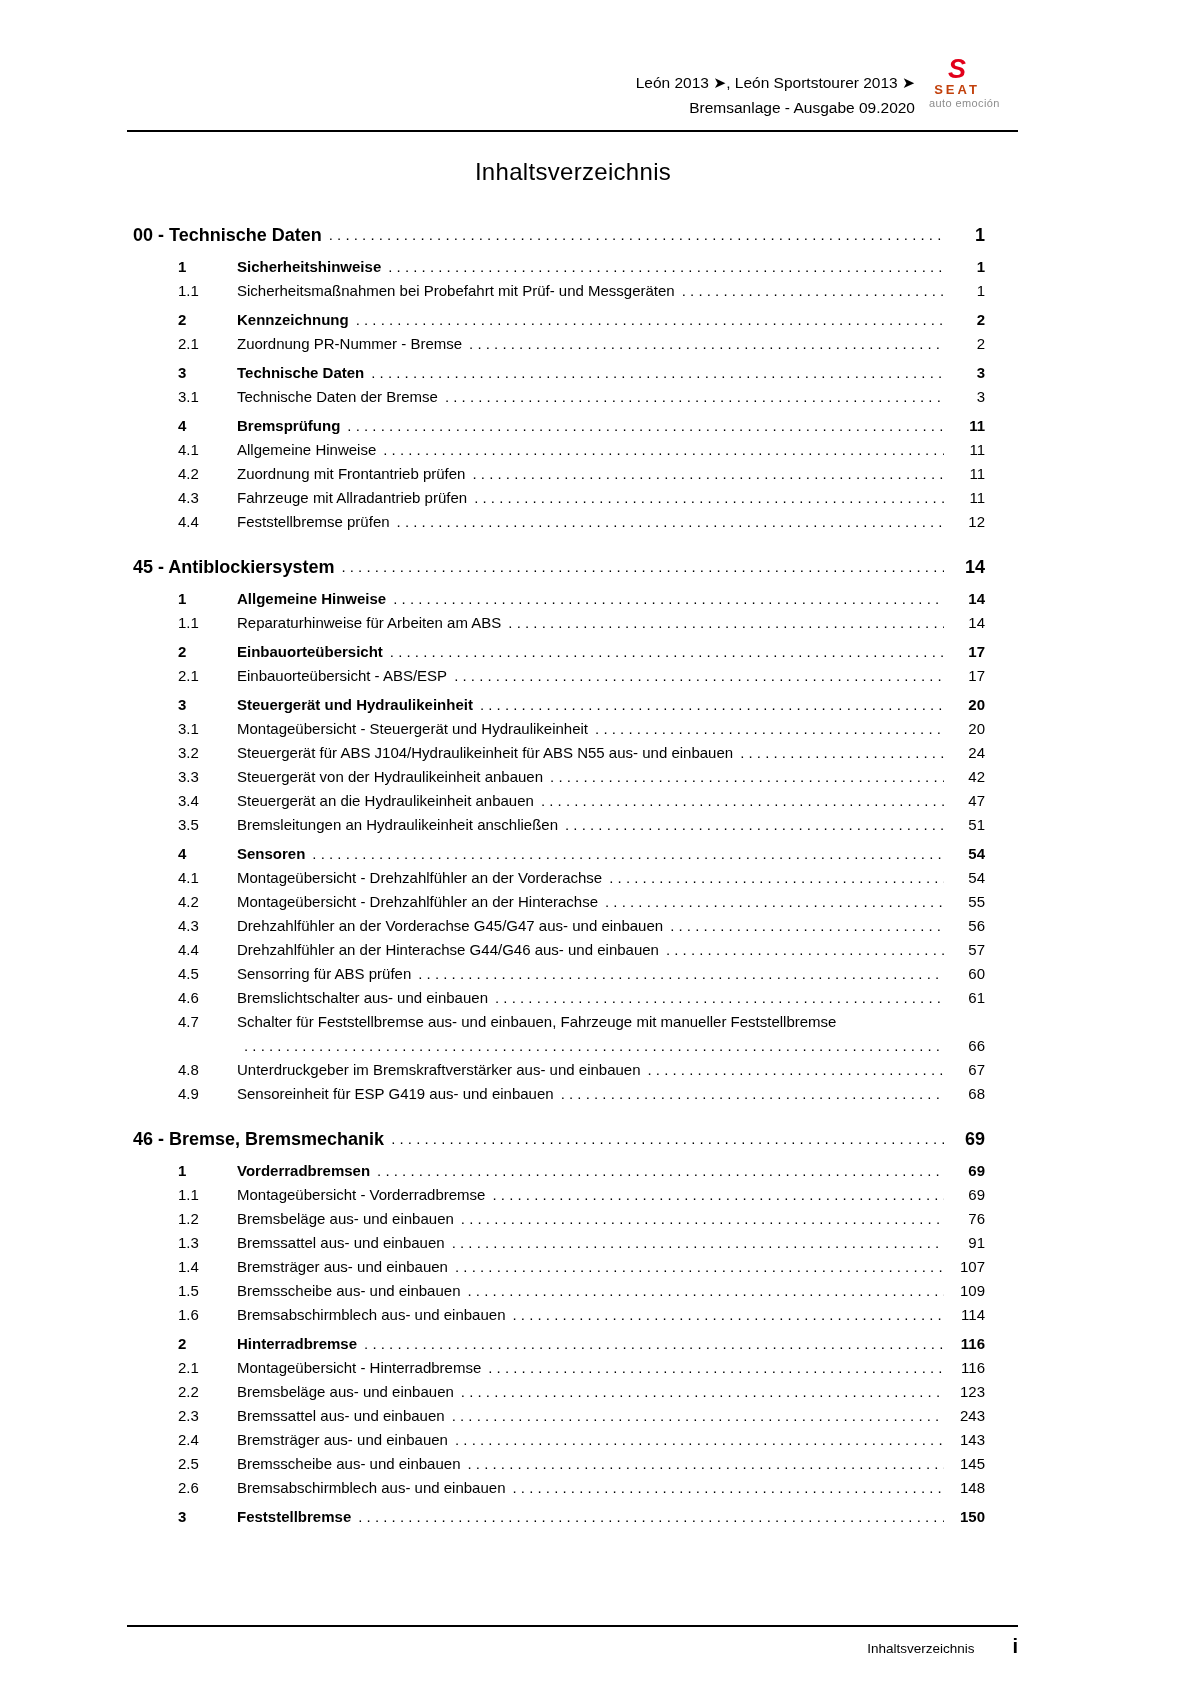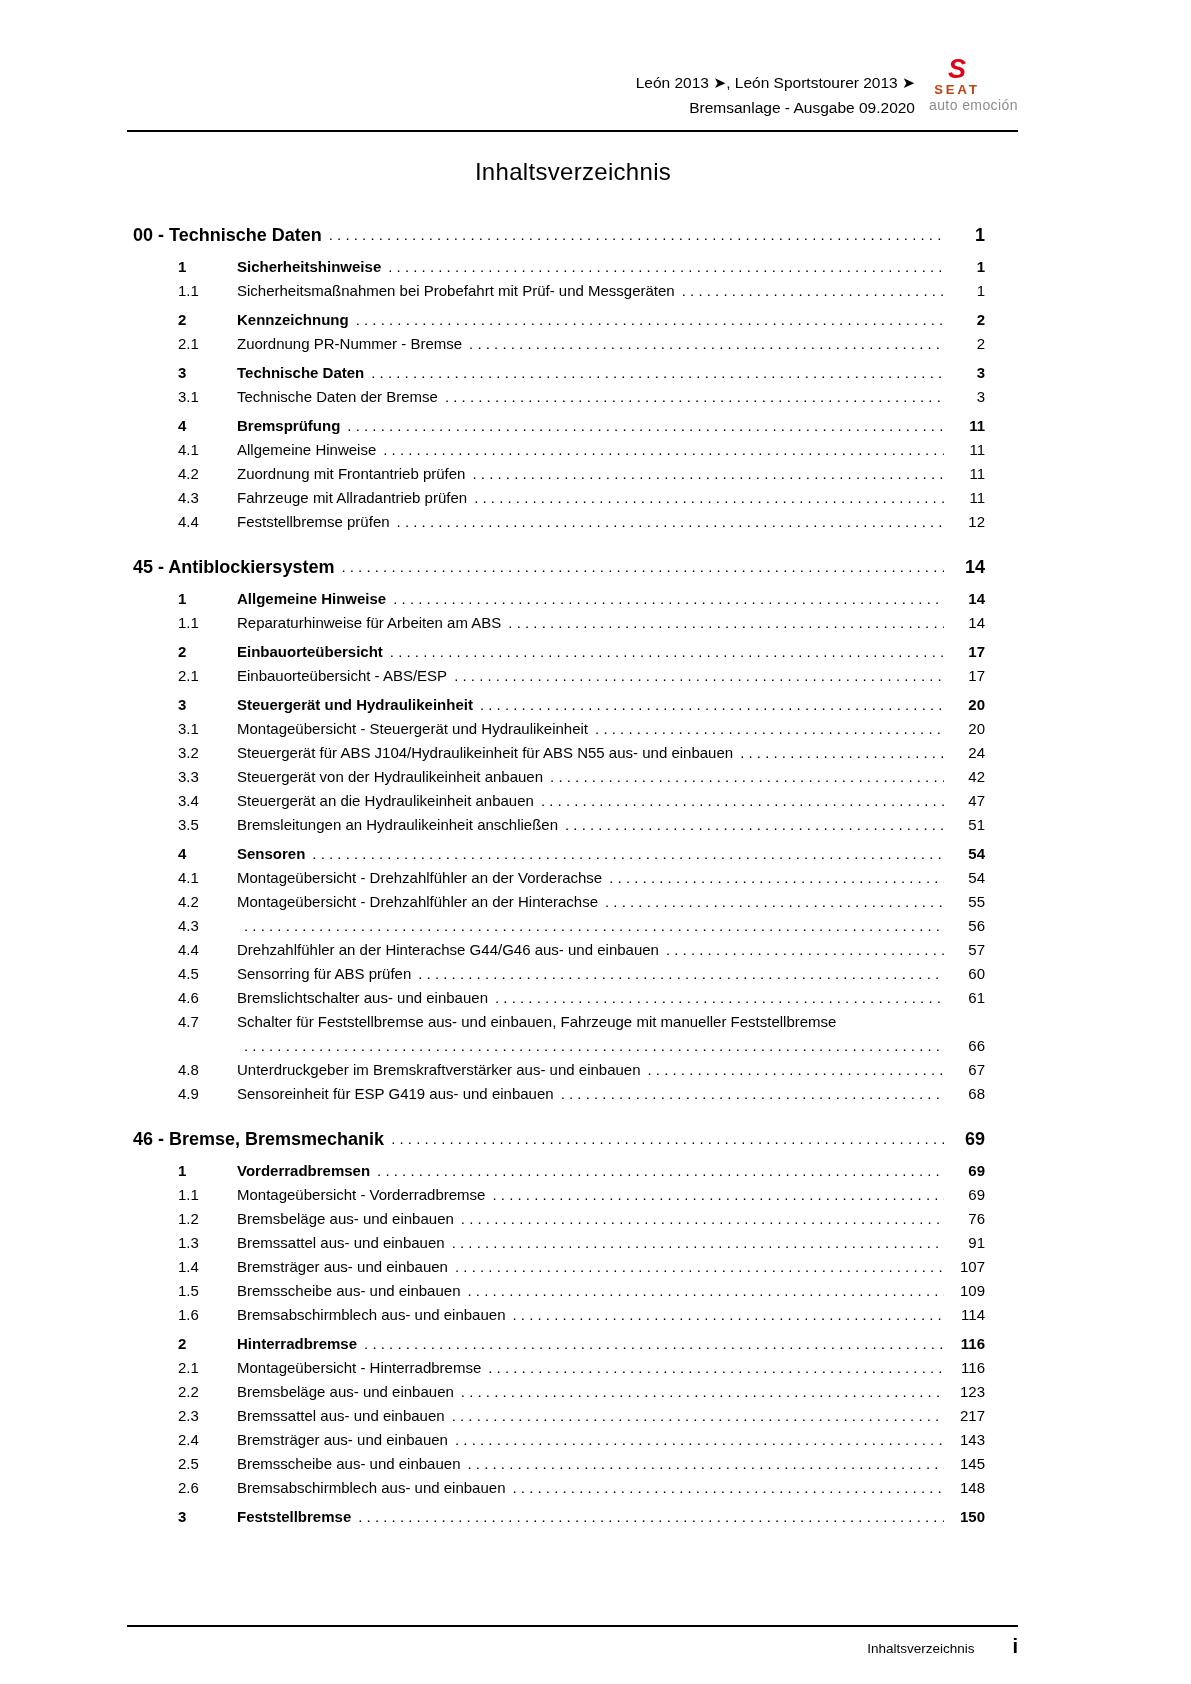--- a/index.html
+++ b/index.html
@@ -12,21 +12,21 @@
 
   
   .header {
     padding:56px 161px 0 127px;
     display:flex; justify-content:flex-end; align-items:flex-start;
   }
   .header-lines { text-align:right; font-size:15.5px; line-height:25px; padding-top:14px; margin-right:14px; }
   .logo { width:56px; text-align:center; line-height:1; }
   .logo-s { font-size:27px; line-height:26px; font-weight:bold; font-style:italic; }
   .logo-word { font-weight:bold; font-size:13px; letter-spacing:3px; margin-top:1px; }
-  .logo-tagline { color:#8d8d8d; font-size:14px; letter-spacing:.4px; margin-top:2px; white-space:nowrap; }
+  .logo-tagline { color:#8d8d8d; font-size:11px; letter-spacing:.4px; margin-top:2px; white-space:nowrap; }
   .header-rule { margin:10px 128px 0 127px; border-top:2px solid #000; }
 
   
   .title { text-align:center; font-size:24px; margin-top:26px; letter-spacing:.3px; }
 
   
   .toc { margin-top:36px; padding-left:127px; padding-right:161px; }
   .row { display:flex; align-items:center; }
   .chapter-row { font-size:18px; font-weight:bold; line-height:26px; margin-top:20px; margin-bottom:7px; padding-left:6px; }
   .section:first-child .chapter-row { margin-top:0; }
@@ -248,20 +248,21 @@
 
   <div class="row entry-row">
     <span class="num">4.2</span>
     <span class="label">Montageübersicht - Drehzahlfühler an der Hinterachse</span>
     <span class="dots">. . . . . . . . . . . . . . . . . . . . . . . . . . . . . . . . . . . . . . . . . . . . . . . . . . . . . . . . . . . . . . . . . . . . . . . . . . . . . . . . . . . . . . . . . . . . . . . . . . . . . . . . . . . . . . . . . . . . . . . . . . . . . . . . . . . . . . . . . . . . . . . . . . . . . . . . . . . . . . . . . . . . . . . . . . . . . . . . . . . . . . . . . . . . . . . . . . . . . . . . </span>
     <span class="page-num">55</span>
   </div>
 
   <div class="row entry-row">
     <span class="num">4.3</span>
+    <span class="label">Drehzahlfühler an der Vorderachse G45/G47 aus- und einbauen</span>
     <span class="dots">. . . . . . . . . . . . . . . . . . . . . . . . . . . . . . . . . . . . . . . . . . . . . . . . . . . . . . . . . . . . . . . . . . . . . . . . . . . . . . . . . . . . . . . . . . . . . . . . . . . . . . . . . . . . . . . . . . . . . . . . . . . . . . . . . . . . . . . . . . . . . . . . . . . . . . . . . . . . . . . . . . . . . . . . . . . . . . . . . . . . . . . . . . . . . . . . . . . . . . . . </span>
     <span class="page-num">56</span>
   </div>
 
   <div class="row entry-row">
     <span class="num">4.4</span>
     <span class="label">Drehzahlfühler an der Hinterachse G44/G46 aus- und einbauen</span>
     <span class="dots">. . . . . . . . . . . . . . . . . . . . . . . . . . . . . . . . . . . . . . . . . . . . . . . . . . . . . . . . . . . . . . . . . . . . . . . . . . . . . . . . . . . . . . . . . . . . . . . . . . . . . . . . . . . . . . . . . . . . . . . . . . . . . . . . . . . . . . . . . . . . . . . . . . . . . . . . . . . . . . . . . . . . . . . . . . . . . . . . . . . . . . . . . . . . . . . . . . . . . . . . </span>
     <span class="page-num">57</span>
   </div>
@@ -383,21 +384,21 @@
     <span class="num">2.2</span>
     <span class="label">Bremsbeläge aus- und einbauen</span>
     <span class="dots">. . . . . . . . . . . . . . . . . . . . . . . . . . . . . . . . . . . . . . . . . . . . . . . . . . . . . . . . . . . . . . . . . . . . . . . . . . . . . . . . . . . . . . . . . . . . . . . . . . . . . . . . . . . . . . . . . . . . . . . . . . . . . . . . . . . . . . . . . . . . . . . . . . . . . . . . . . . . . . . . . . . . . . . . . . . . . . . . . . . . . . . . . . . . . . . . . . . . . . . . </span>
     <span class="page-num">123</span>
   </div>
 
   <div class="row entry-row">
     <span class="num">2.3</span>
     <span class="label">Bremssattel aus- und einbauen</span>
     <span class="dots">. . . . . . . . . . . . . . . . . . . . . . . . . . . . . . . . . . . . . . . . . . . . . . . . . . . . . . . . . . . . . . . . . . . . . . . . . . . . . . . . . . . . . . . . . . . . . . . . . . . . . . . . . . . . . . . . . . . . . . . . . . . . . . . . . . . . . . . . . . . . . . . . . . . . . . . . . . . . . . . . . . . . . . . . . . . . . . . . . . . . . . . . . . . . . . . . . . . . . . . . </span>
-    <span class="page-num">217</span>
+    <span class="page-num">243</span>
   </div>
 
   <div class="row entry-row">
     <span class="num">2.4</span>
     <span class="label">Bremsträger aus- und einbauen</span>
     <span class="dots">. . . . . . . . . . . . . . . . . . . . . . . . . . . . . . . . . . . . . . . . . . . . . . . . . . . . . . . . . . . . . . . . . . . . . . . . . . . . . . . . . . . . . . . . . . . . . . . . . . . . . . . . . . . . . . . . . . . . . . . . . . . . . . . . . . . . . . . . . . . . . . . . . . . . . . . . . . . . . . . . . . . . . . . . . . . . . . . . . . . . . . . . . . . . . . . . . . . . . . . . </span>
     <span class="page-num">143</span>
   </div>
 
   <div class="row entry-row">

